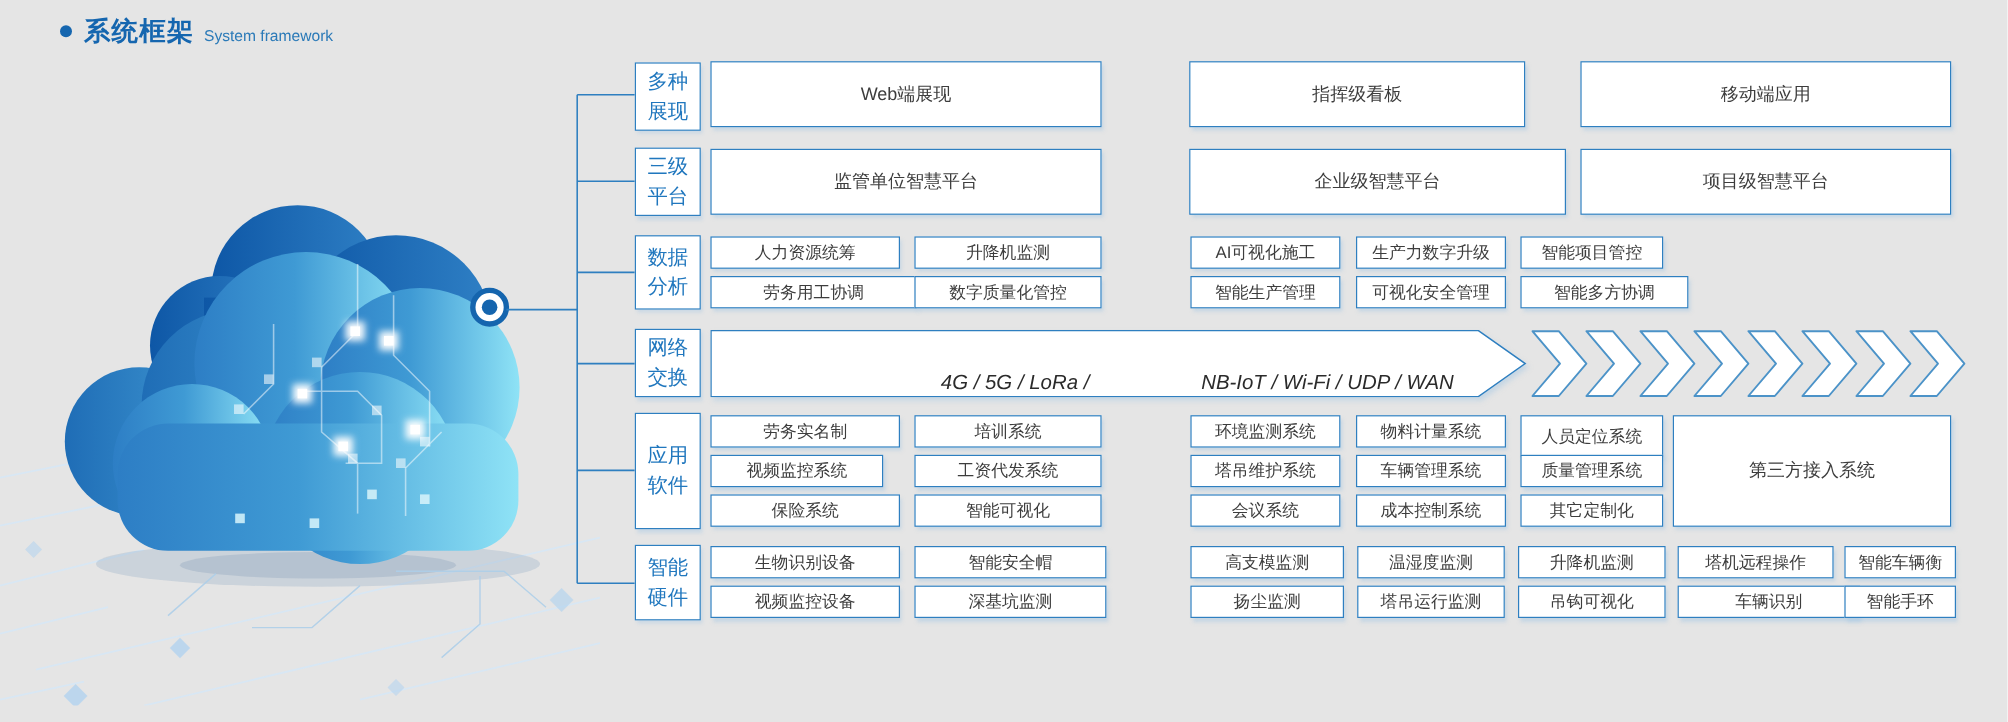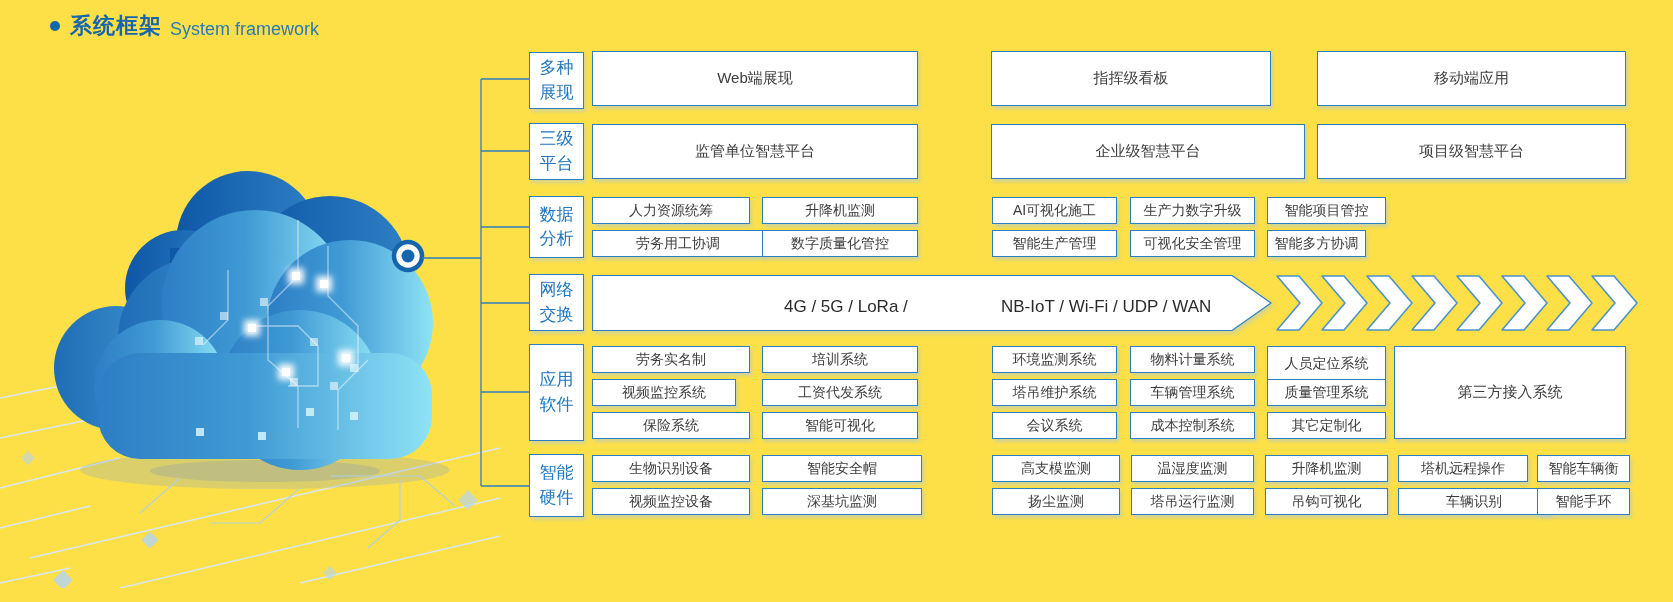--- a/index.html
+++ b/index.html
@@ -1,38 +1,38 @@
 <!DOCTYPE html>
 <html><head>
 <meta charset="utf-8">
 <style>
   html,body{margin:0;padding:0;background:#ffffff;}
   body{font-family:"Liberation Sans","DejaVu Sans",sans-serif;}
-  #canvas{position:relative;width:1673px;height:602px;background:#fde047;overflow:hidden;}
+  #canvas{position:relative;width:1673px;height:602px;background:#e5e5e5;overflow:hidden;}
 
   
   .title-row{position:absolute;left:50px;top:11px;display:flex;align-items:center;}
   .dot{width:10px;height:10px;border-radius:50%;background:#1566af;margin-right:10px;}
   .t-zh{font-size:22px;font-weight:bold;color:#1566af;letter-spacing:1px;}
-  .t-en{font-size:18px;color:#2b7ab8;margin-left:8px;font-weight:500;padding-top:6px;}
+  .t-en{font-size:13px;color:#2b7ab8;margin-left:8px;font-weight:500;padding-top:6px;}
 
   
   .bx{position:absolute;box-sizing:border-box;border:1px solid #2e7fc0;background:#fff;
       display:flex;align-items:center;justify-content:center;font-size:14px;color:#3d3d3d;
       box-shadow:2px 3px 3px rgba(166,199,228,.5);white-space:nowrap;z-index:3;}
   .bx.big{font-size:15px;}
   .lab{position:absolute;box-sizing:border-box;border:1px solid #2e7fc0;background:#fff;
        display:flex;flex-direction:column;align-items:center;justify-content:center;
        color:#2077be;font-size:17px;line-height:1.42;font-weight:500;
        box-shadow:2px 3px 3px rgba(166,199,228,.45);z-index:3;}
 
   
   .net-wrap{position:absolute;left:592px;top:275px;width:1060px;height:56px;z-index:3;}
   .net-arrow{position:absolute;left:0;top:0;filter:drop-shadow(2px 3px 2px rgba(166,199,228,.5));}
-  .net-text{position:absolute;top:4px;height:56px;line-height:56px;font-size:17px;color:#2b2b2b;}
+  .net-text{position:absolute;top:16px;height:56px;line-height:56px;font-size:17px;color:#2b2b2b;font-style:italic;}
   .chev{position:absolute;left:684px;top:0;}
 
   svg{display:block;}
 </style>
 </head>
 <body>
 
 <div id="canvas">
 
   <div class="title-row">
@@ -203,21 +203,21 @@
 
   <div class="bx" style="left:592px;top:197px;width:158px;height:27px">人力资源统筹</div>
   <div class="bx" style="left:762px;top:197px;width:156px;height:27px">升降机监测</div>
   <div class="bx" style="left:592px;top:230px;width:172px;height:27px">劳务用工协调</div>
   <div class="bx" style="left:762px;top:230px;width:156px;height:27px">数字质量化管控</div>
   <div class="bx" style="left:992px;top:197px;width:125px;height:27px">AI可视化施工</div>
   <div class="bx" style="left:1130px;top:197px;width:125px;height:27px">生产力数字升级</div>
   <div class="bx" style="left:1267px;top:197px;width:119px;height:27px">智能项目管控</div>
   <div class="bx" style="left:992px;top:230px;width:125px;height:27px">智能生产管理</div>
   <div class="bx" style="left:1130px;top:230px;width:125px;height:27px">可视化安全管理</div>
-  <div class="bx" style="left:1267px;top:230px;width:99px;height:27px">智能多方协调</div>
+  <div class="bx" style="left:1267px;top:230px;width:140px;height:27px">智能多方协调</div>
 
   <div class="net-wrap">
     <svg class="net-arrow" width="690" height="56" viewBox="0 0 690 56">
       <polygon points="0.5,0.5 640,0.5 679,28 640,55.5 0.5,55.5" fill="#ffffff" stroke="#2e7fc0" stroke-width="1.2"></polygon>
     </svg>
     <div class="net-text" style="left:192px">4G / 5G / LoRa /</div>
     <div class="net-text" style="left:409px">NB-IoT / Wi-Fi / UDP / WAN</div>
     <svg class="chev" width="370" height="56" viewBox="0 0 370 56">
       <g fill="#ffffff" stroke="#4c93c8" stroke-width="1.6" stroke-linejoin="round">
         <path transform="translate(0,0)" d="M1 1 h22 l23 27 -23 27 h-22 l23 -27 z"></path>

